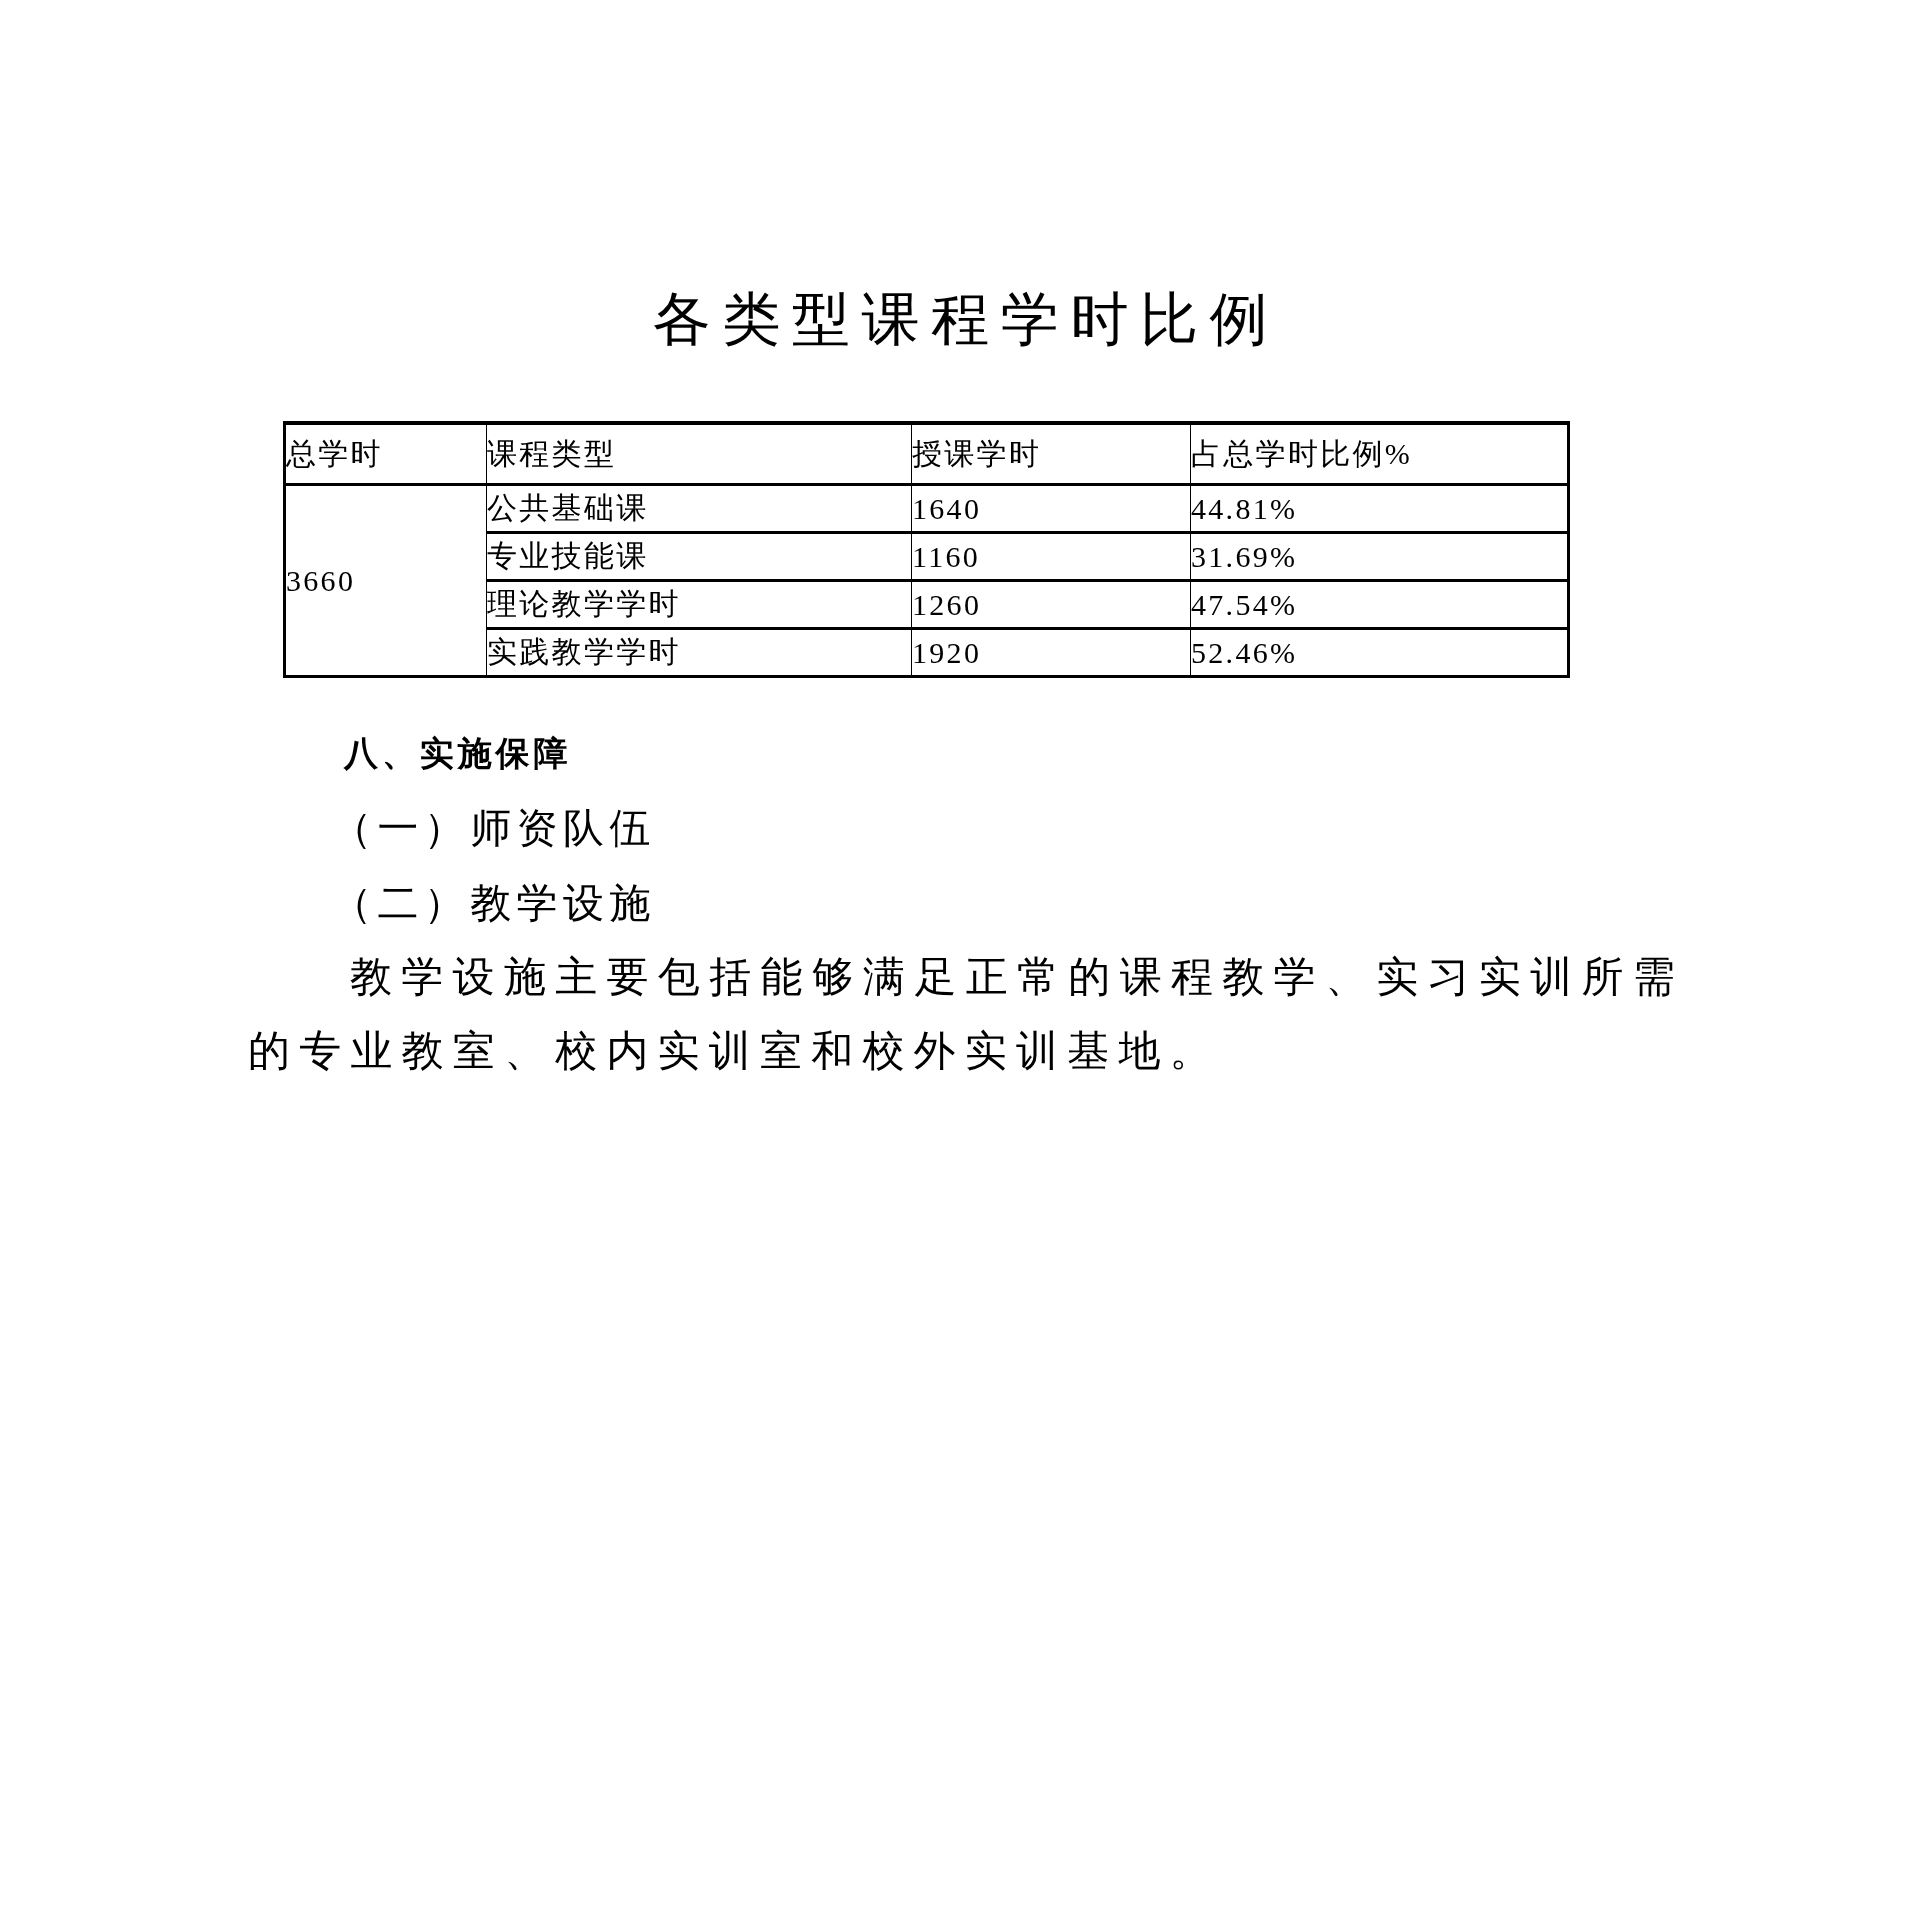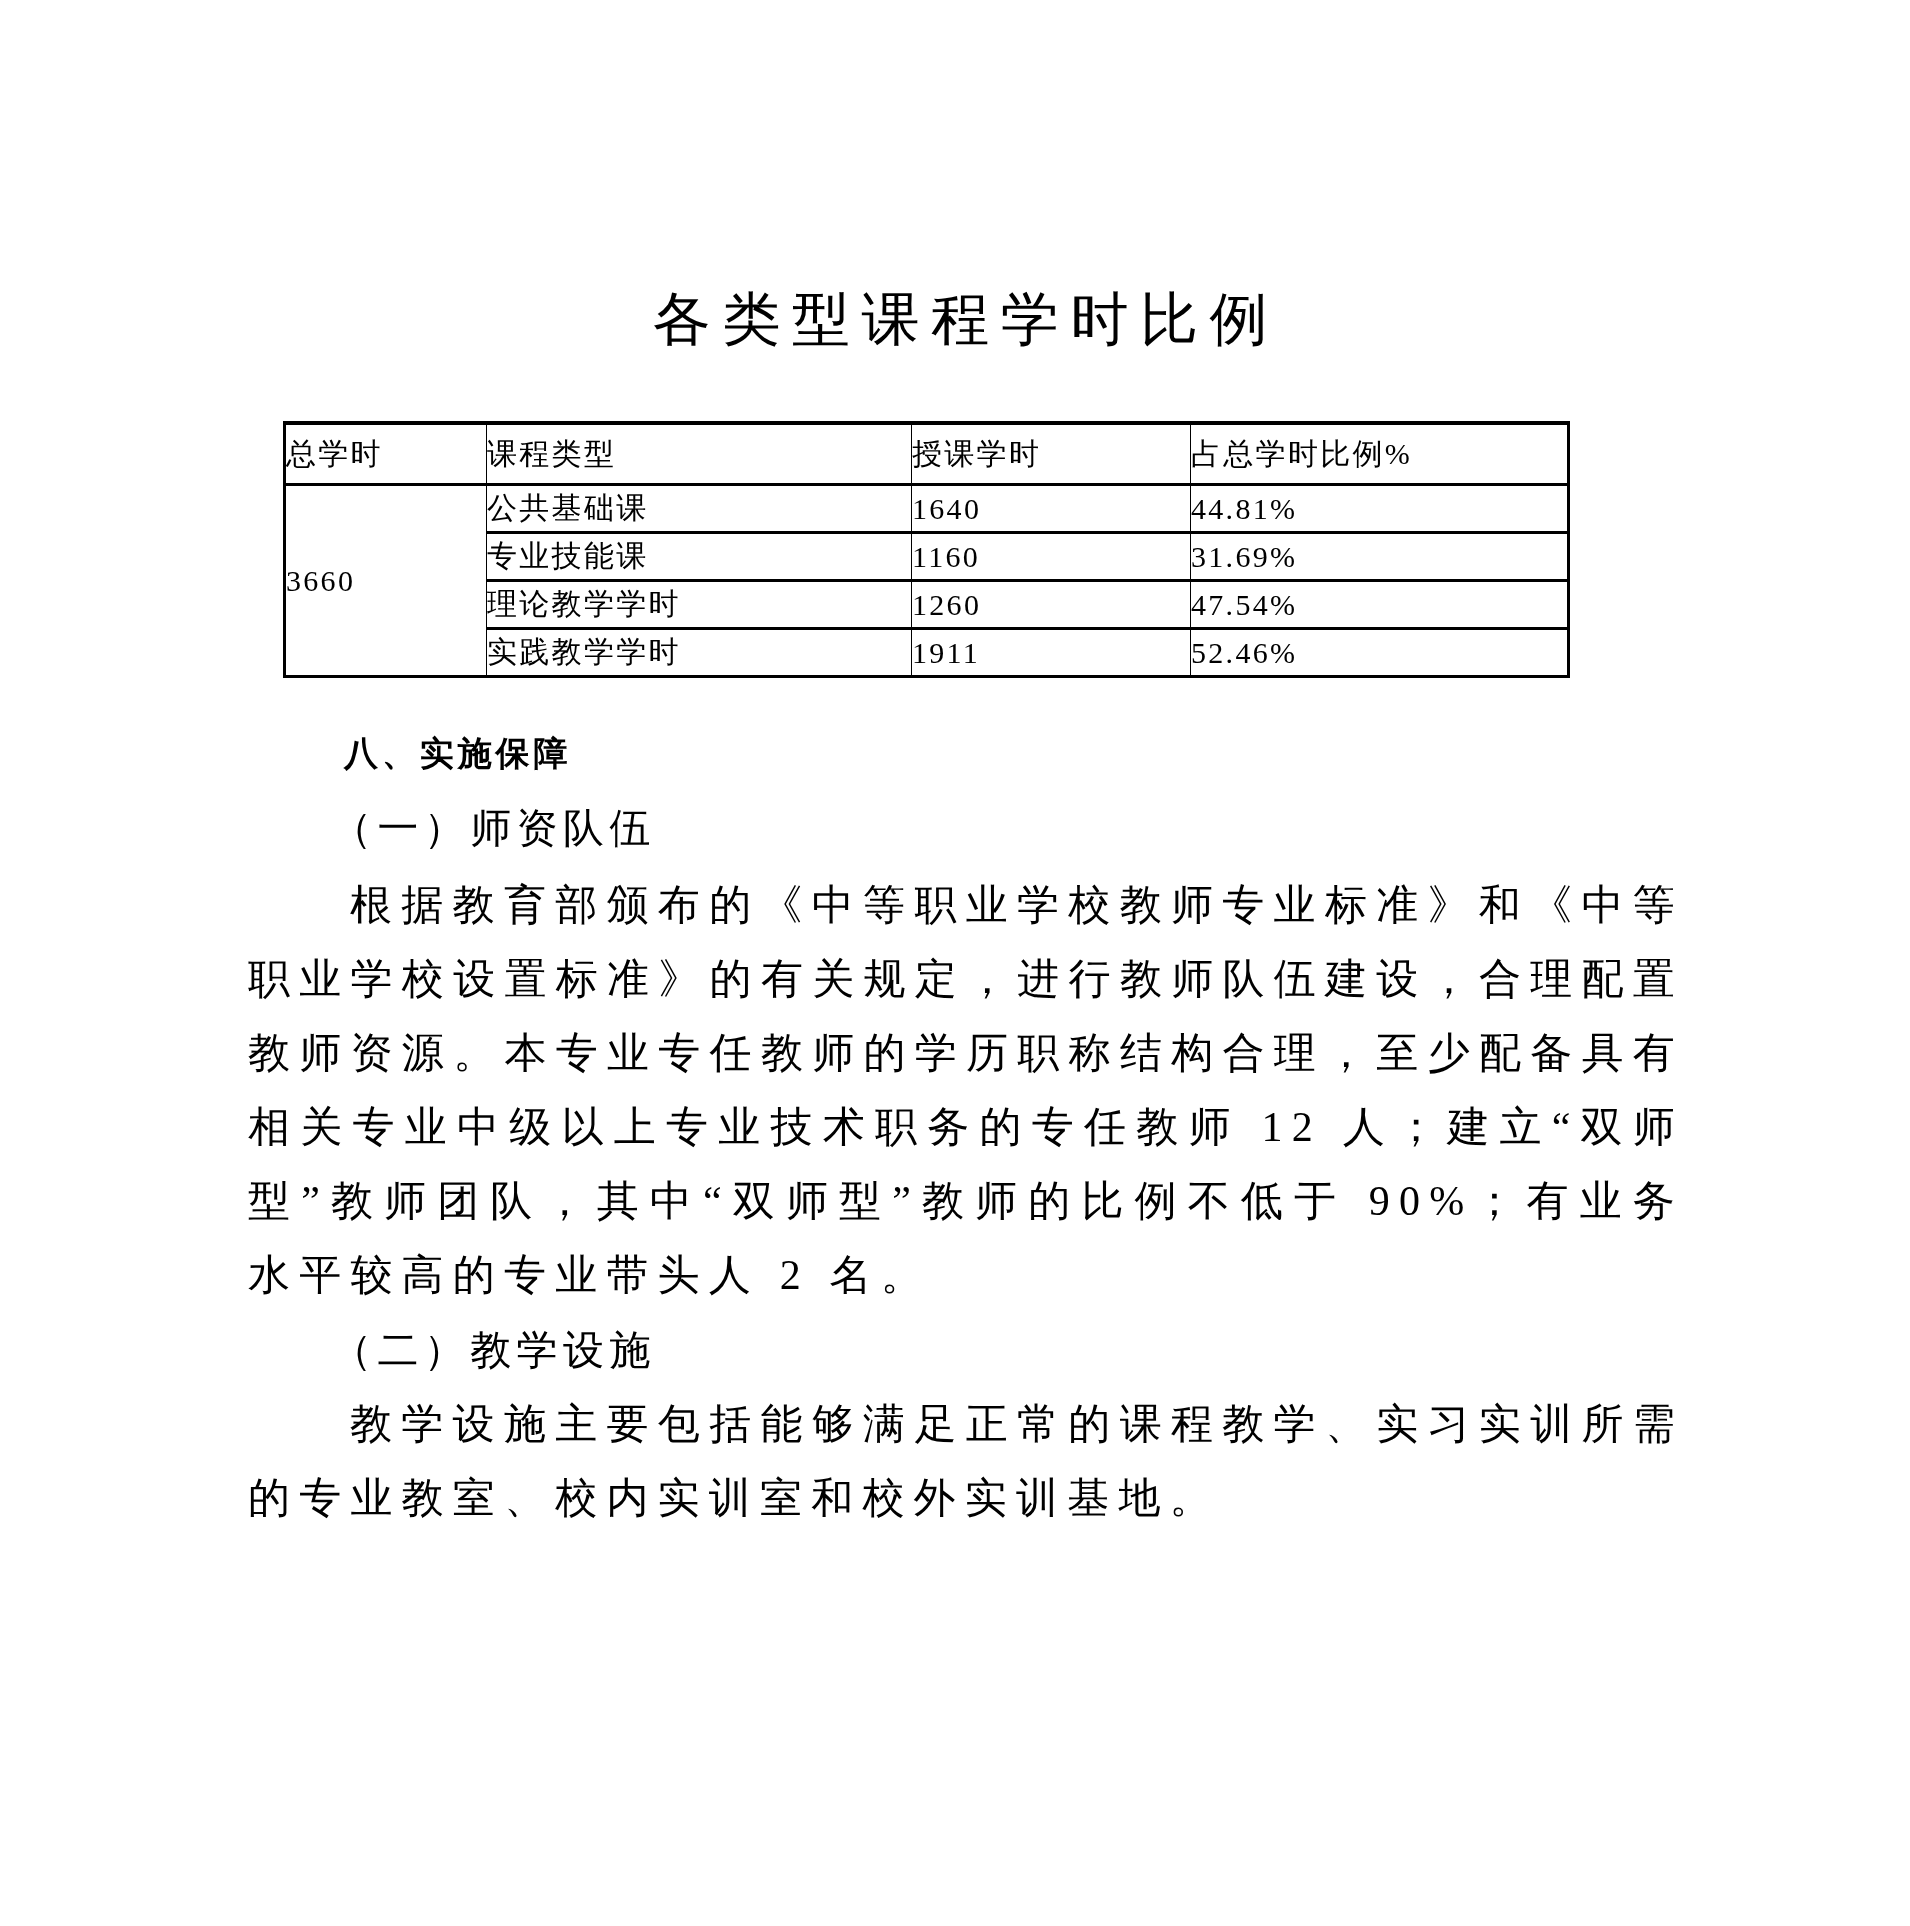--- a/index.html
+++ b/index.html
@@ -114,31 +114,30 @@
       <td>1160</td>
       <td>31.69%</td>
     </tr>
     <tr class="data">
       <td>理论教学学时</td>
       <td>1260</td>
       <td>47.54%</td>
     </tr>
     <tr class="data">
       <td>实践教学学时</td>
-      <td>1911</td>
+      <td>1920</td>
       <td>52.46%</td>
     </tr>
   </tbody>
     </table>
 
   <div class="h1-num">八、实施保障</div>
 
   <div class="h2-sub">（一）师资队伍</div>
 
-  <p class="body-para first-para">根据教育部颁布的《中等职业学校教师专业标准》和《中等职业学校设置标准》的有关规定，进行教师队伍建设，合理配置教师资源。本专业专任教师的学历职称结构合理，至少配备具有相关专业中级以上专业技术职务的专任教师 12 人；建立“双师型”教师团队，其中“双师型”教师的比例不低于 90%；有业务水平较高的专业带头人 2 名。</p>
 
 
   <div class="h2-sub">（二）教学设施</div>
 
   <p class="body-para">教学设施主要包括能够满足正常的课程教学、实习实训所需的专业教室、校内实训室和校外实训基地。</p>
 
 </div>
 
 
 </body></html>

